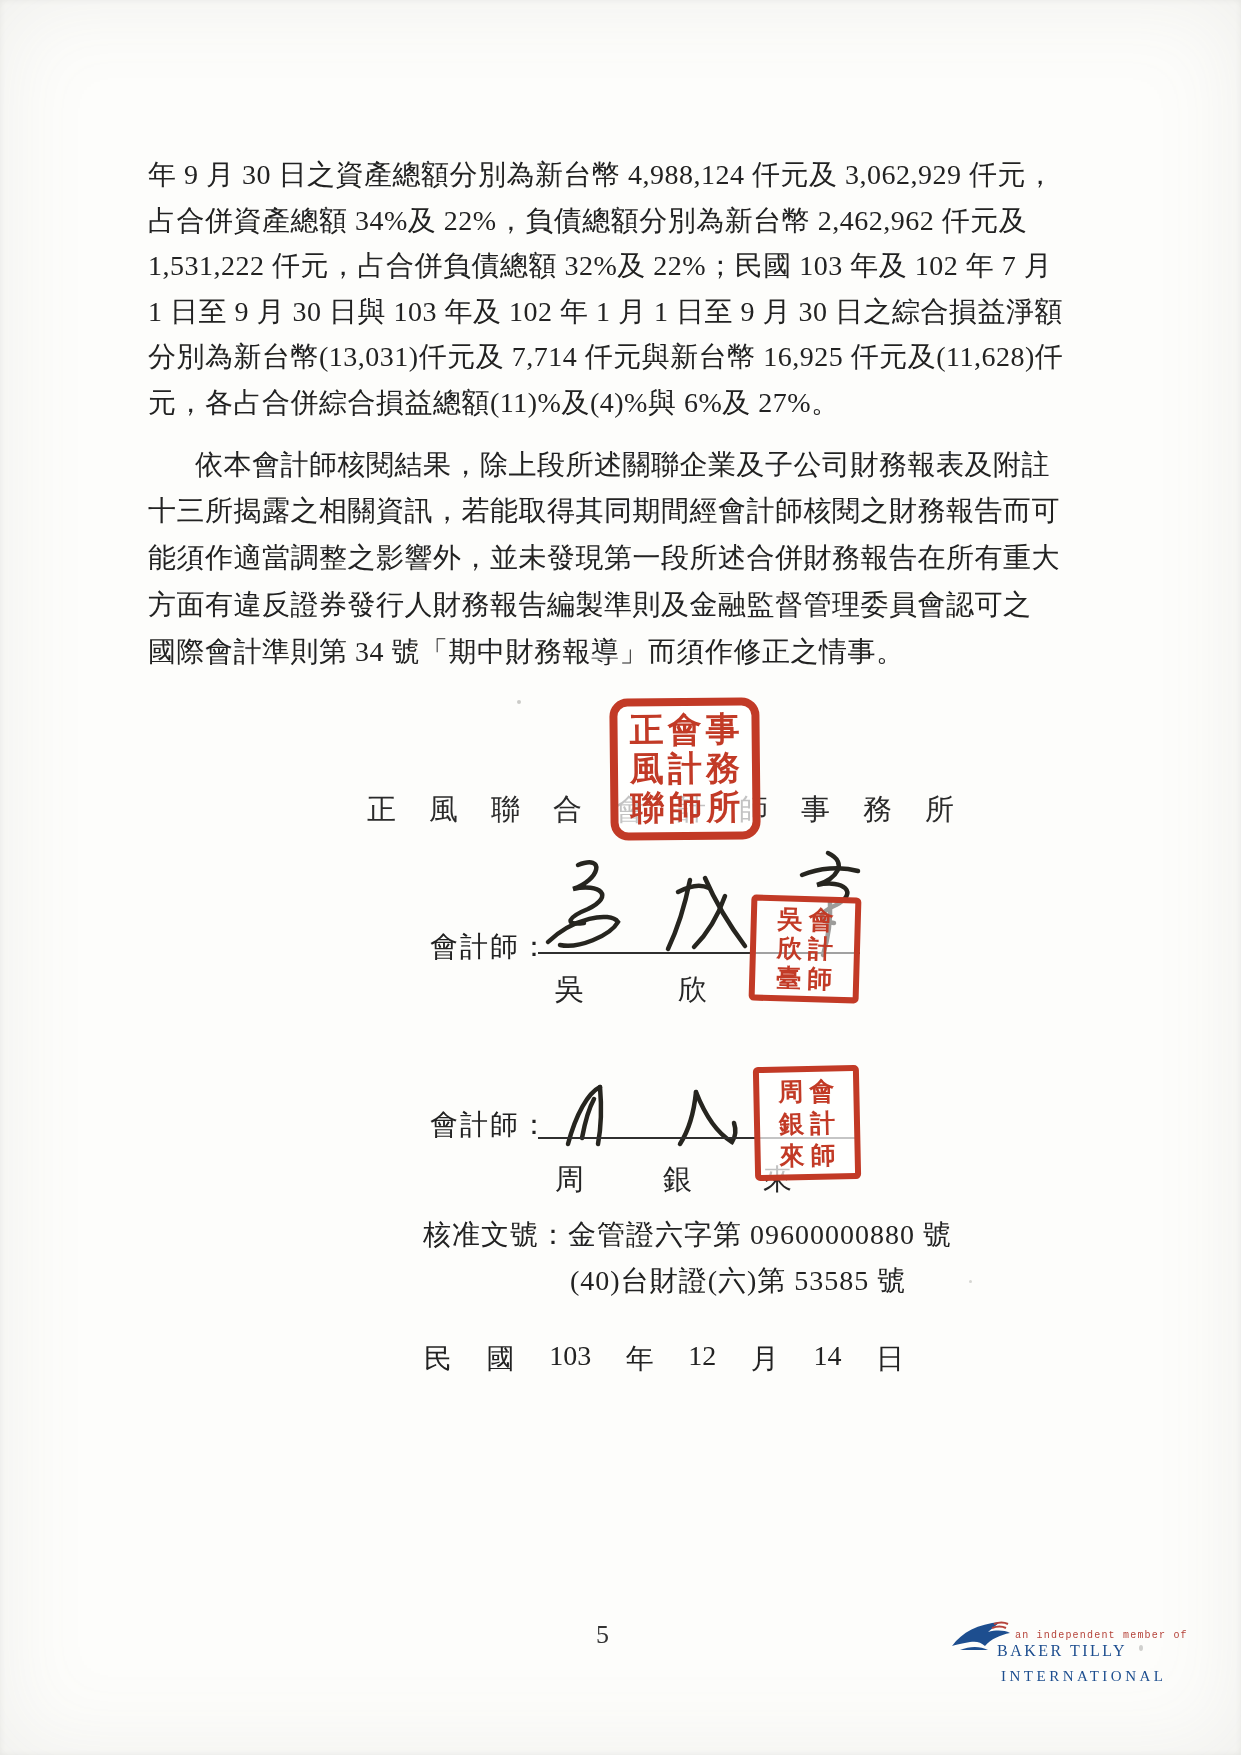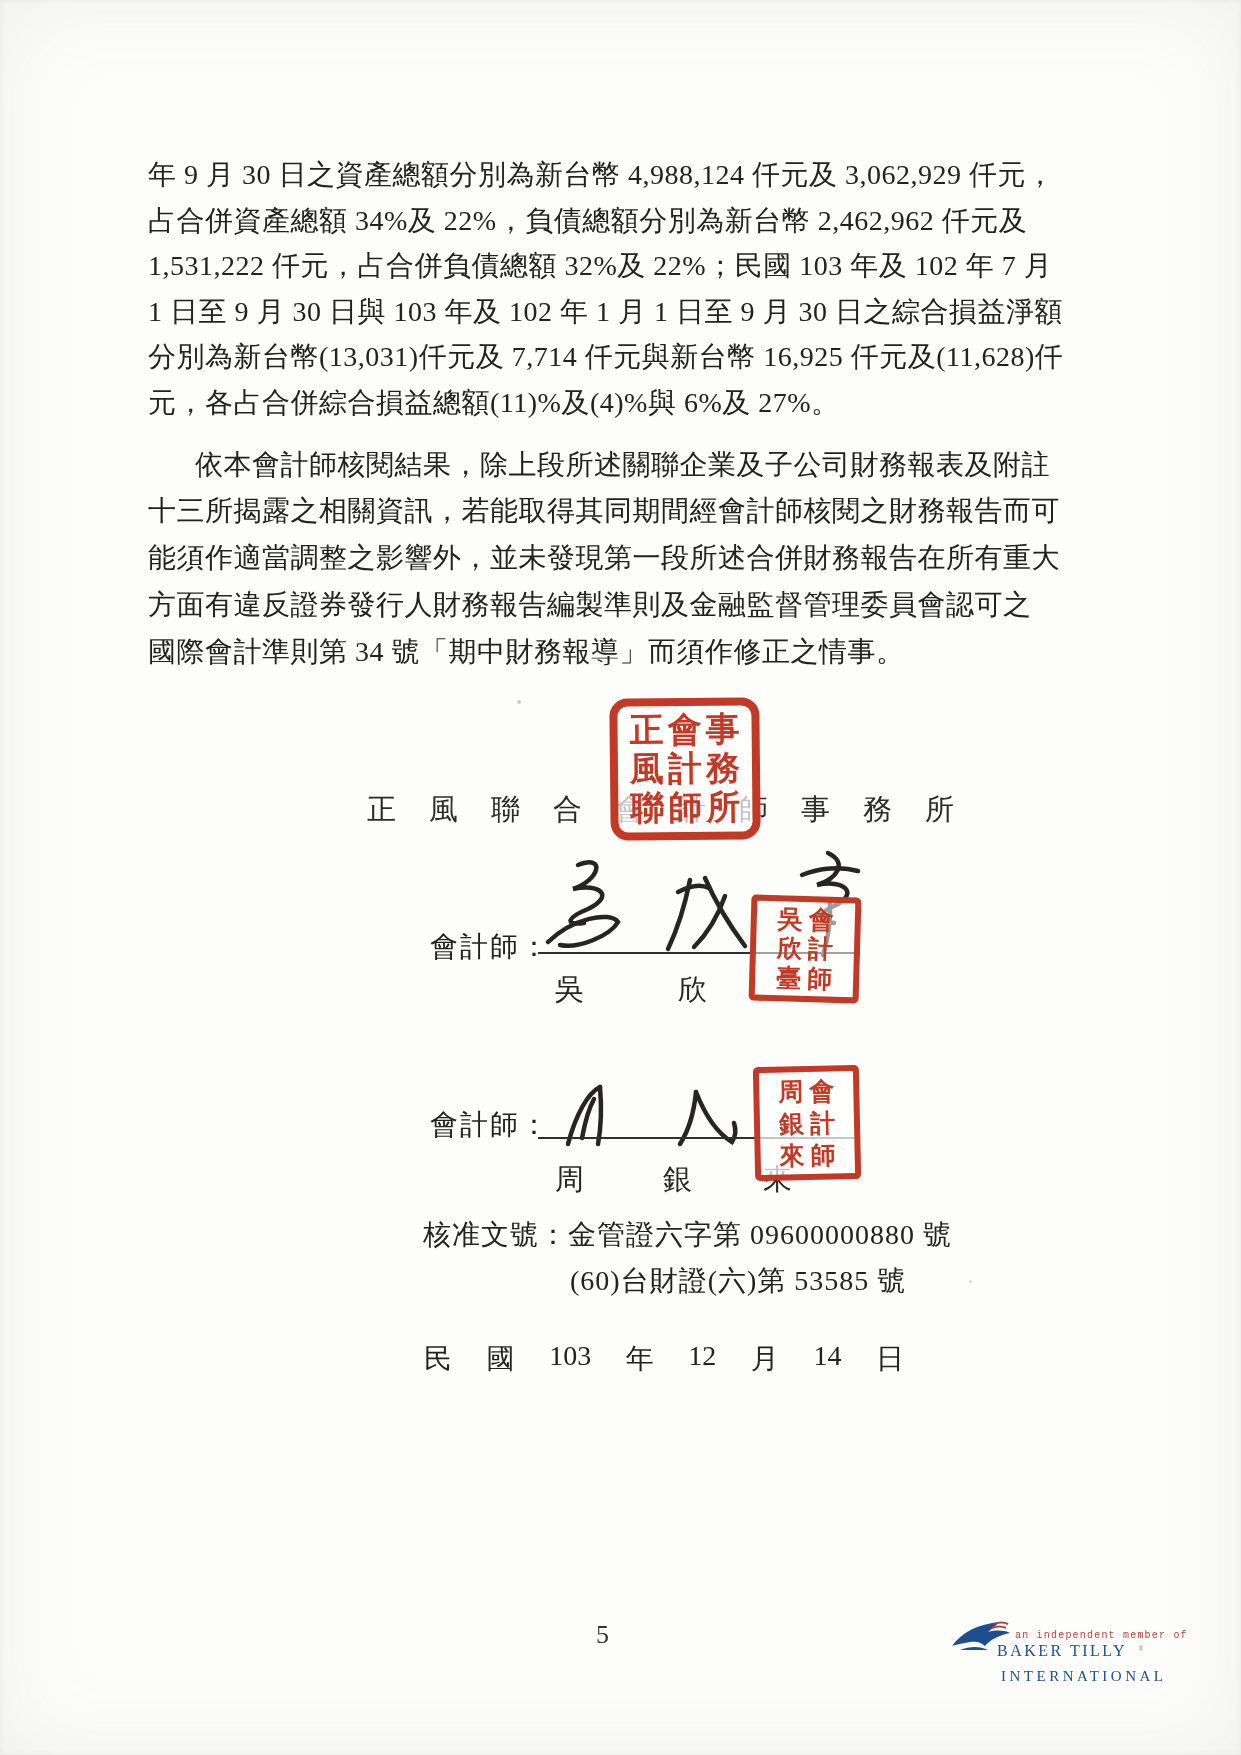--- a/index.html
+++ b/index.html
@@ -159,21 +159,21 @@
       <span class="seal-ch">來</span>
     </div>
     <div class="seal-col">
       <span class="seal-ch">會</span>
       <span class="seal-ch">計</span>
       <span class="seal-ch">師</span>
     </div>
   </div>
 
   <div class="approval-line" style="left:423px; top:1216px">核准文號：金管證六字第 09600000880 號</div>
-  <div class="approval-line" style="left:570px; top:1262px">(60)台財證(六)第 53585 號</div>
+  <div class="approval-line" style="left:570px; top:1262px">(40)台財證(六)第 53585 號</div>
 
   <div class="date-row">
     <span>民</span>
     <span>國</span>
     <span>103</span>
     <span>年</span>
     <span>12</span>
     <span>月</span>
     <span>14</span>
     <span>日</span>

